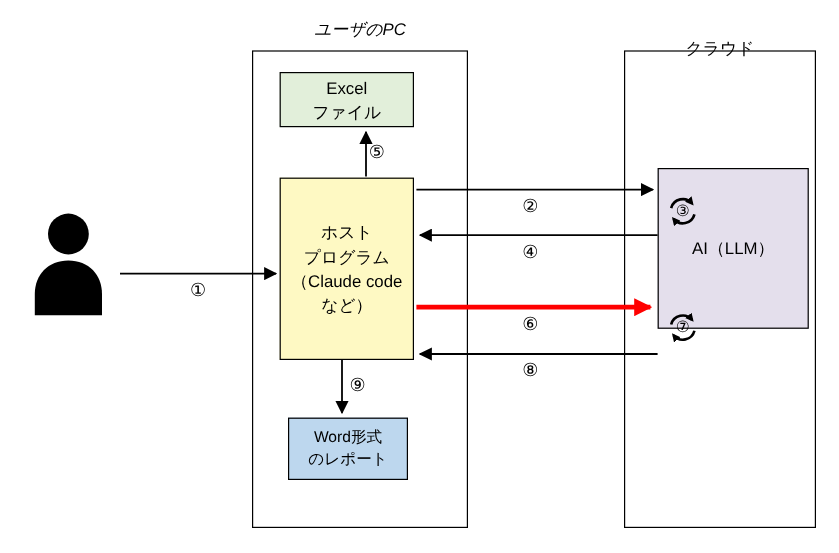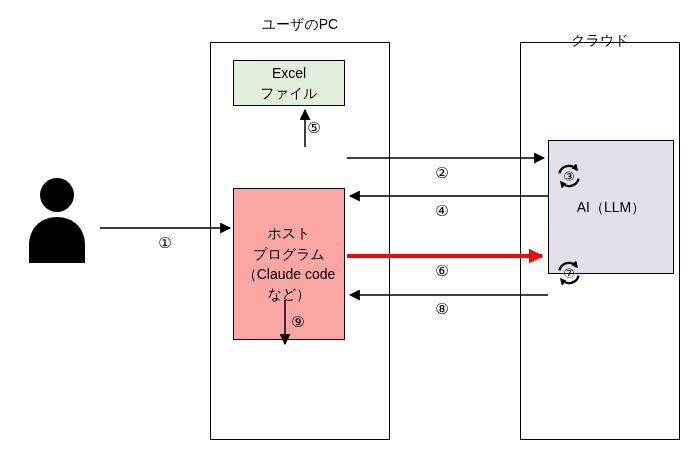--- a/index.html
+++ b/index.html
@@ -67,41 +67,43 @@
     align-items:center;
     justify-content:center;
     font-size:13px;
   }
 </style>
 </head>
 <body>
 
 <div class="canvas">
 
-  <div class="group-label" style="left:210px; top:14px; width:180px;">ユーザのPC</div>
+  <div class="group-label" style="left:210px; top:14px; width:180px;font-style:italic;">ユーザのPC</div>
   <div class="group-label" style="left:520px; top:14px; width:160px;margin-top:16px;">クラウド</div>
 
   <div class="group-box" style="left:210px; top:42px; width:180px; height:398px;"></div>
   <div class="group-box" style="left:520px; top:42px; width:160px; height:398px;"></div>
 
   <div class="person" style="left:24px; top:177px;">
     <svg width="66" height="86" viewBox="0 0 66 86">
       <circle cx="33" cy="18" r="17" fill="#000"></circle>
       <path d="M33 40 C16 40 5 52 5 68 L5 86 L61 86 L61 68 C61 52 50 40 33 40 Z" fill="#000"></path>
     </svg>
   </div>
 
   <div class="node" style="left: 233px; top: 60px; width: 112px; height: 46px; background: rgb(226, 239, 218);">Excel
 ファイル</div>
 
-  <div class="node" style="left: 233px; top: 148px; width: 112px; height: 152px; background: #fca5a5; margin-top: 40px;">ホスト
+  <div class="node" style="left: 233px; top: 148px; width: 112px; height: 152px; background: #fef9c3;">ホスト
 プログラム
 （Claude code
 など）</div>
 
+  <div class="node" style="left: 240px; top: 348px; width: 100px; height: 52px; font-size: 13px; background: rgb(189, 215, 238);">Word形式
+のレポート</div>
 
   <div class="node" style="left: 548px; top: 140px; width: 126px; height: 134px; background: rgb(228, 223, 236);">AI（LLM）</div>
 
   <svg class="arrows" width="699" height="461" viewBox="0 0 699 461">
     <defs>
       <marker id="mk-black" viewBox="0 0 10 10" refX="9" refY="5" markerUnits="userSpaceOnUse" markerWidth="11" markerHeight="11" orient="auto">
         <path d="M0,0 L10,5 L0,10 Z" fill="#000000"></path>
       </marker>
       <marker id="mk-red" viewBox="0 0 10 10" refX="9" refY="5" markerUnits="userSpaceOnUse" markerWidth="15" markerHeight="15" orient="auto">
         <path d="M0,0 L10,5 L0,10 Z" fill="#ff0000"></path>

